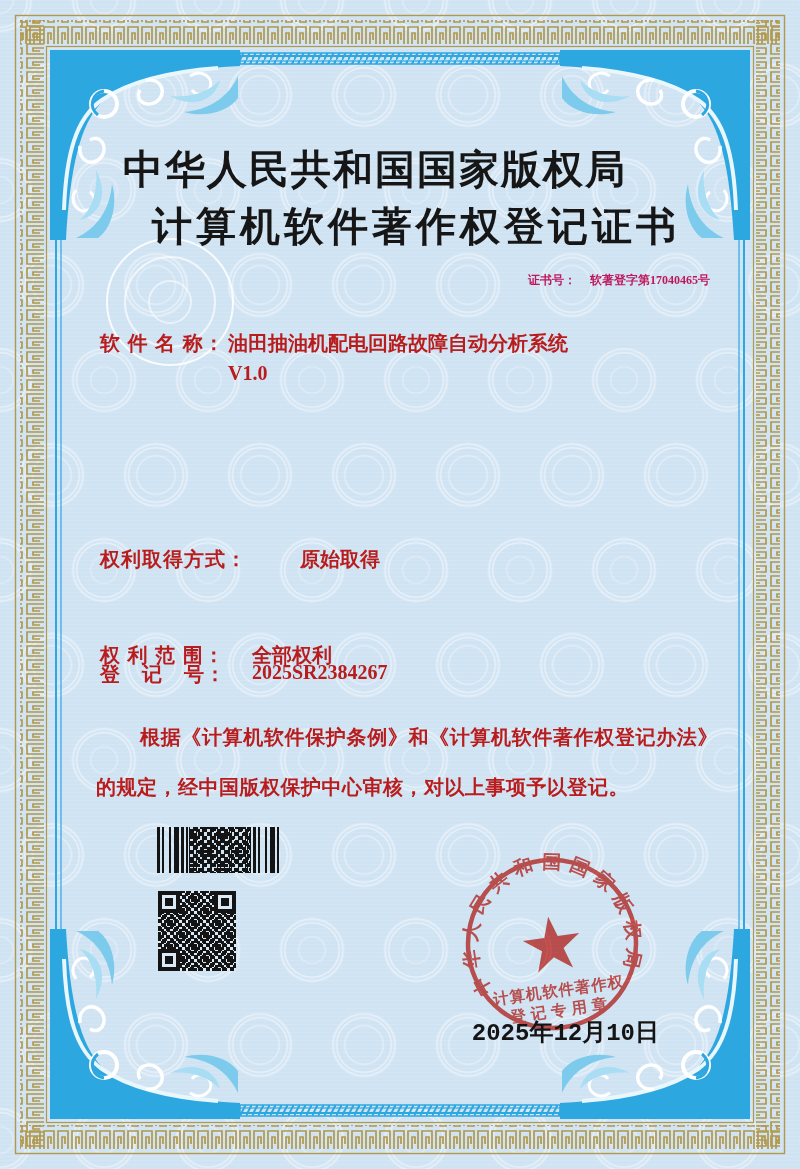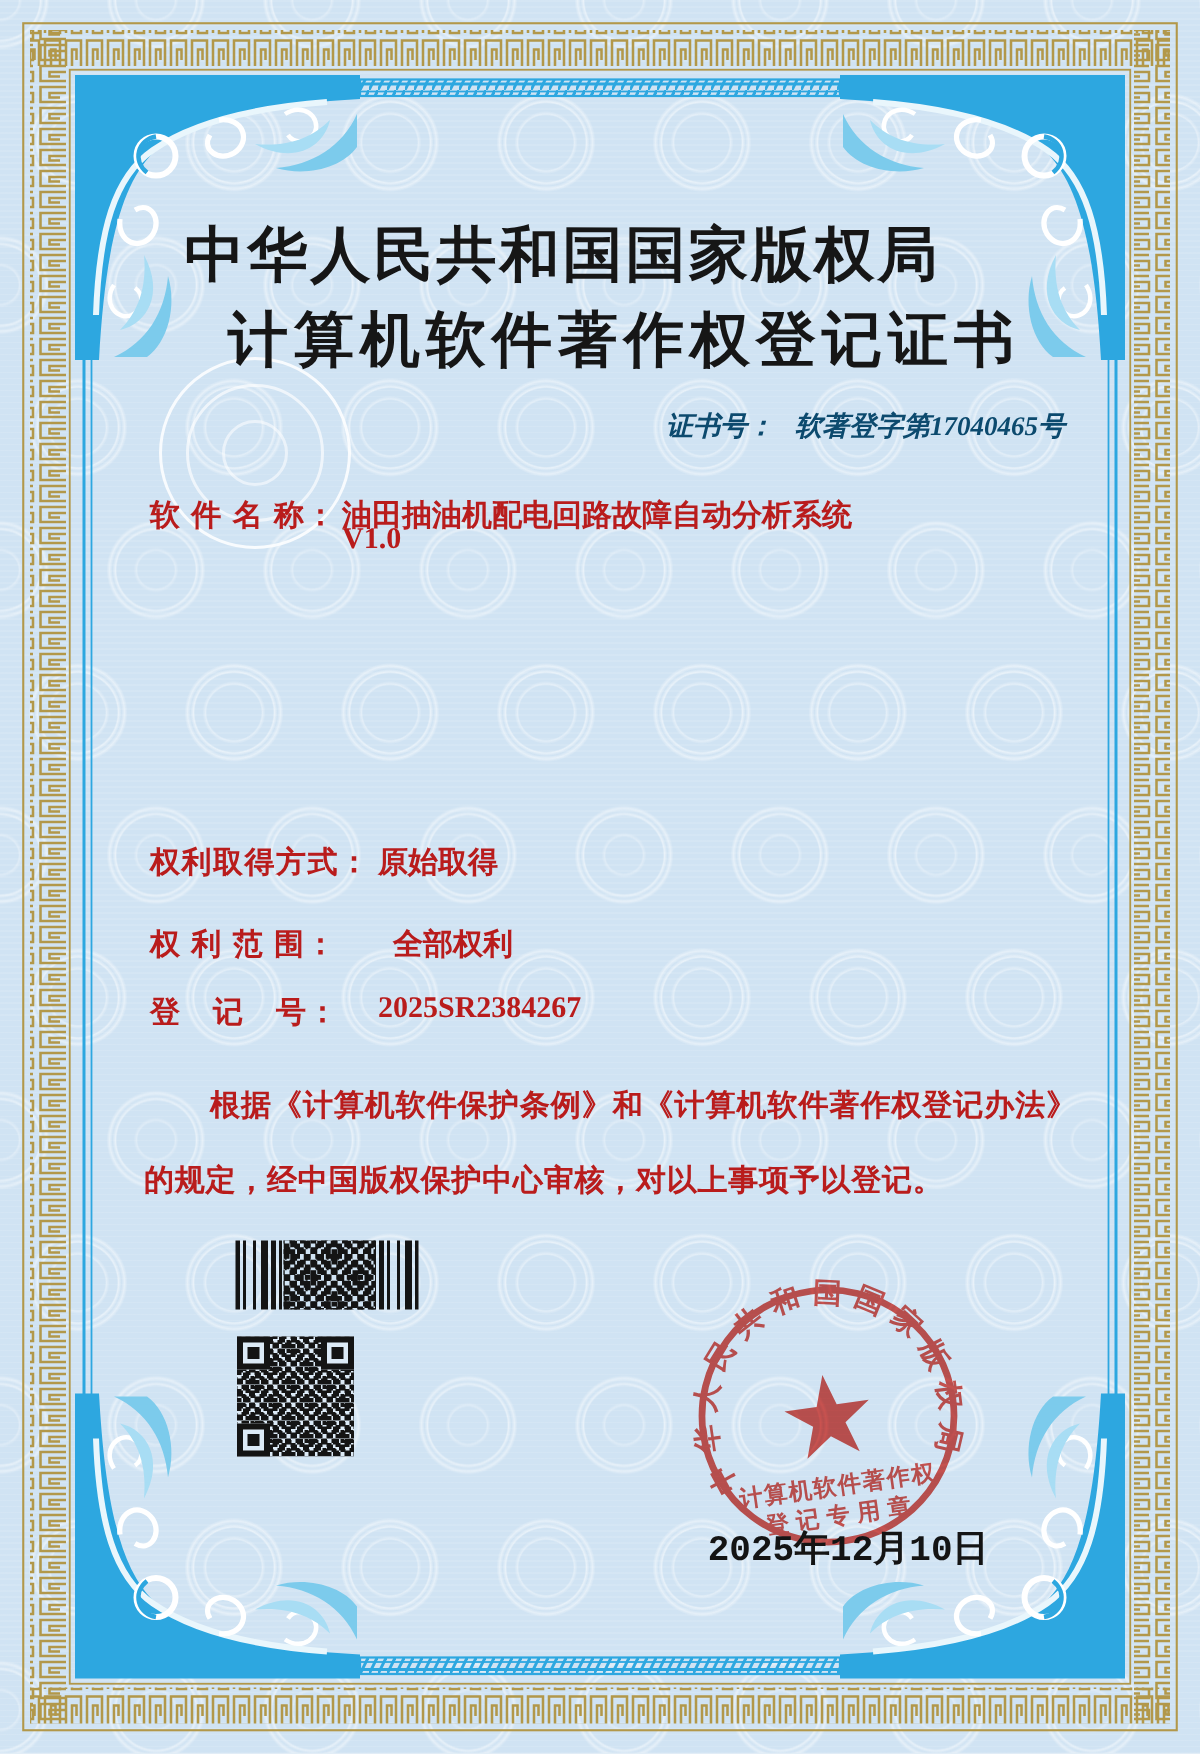--- a/index.html
+++ b/index.html
@@ -26,32 +26,32 @@
     border:2px solid rgba(255,255,255,.55);}
 
   .authority{position:absolute;left:70px;top:142px;width:610px;text-align:center;
     font-family:"Liberation Serif","DejaVu Serif",serif;font-weight:900;font-size:40px;
     letter-spacing:2px;color:#161616;}
   .cert-title{position:absolute;left:70px;top:199px;width:610px;text-align:right;
     font-family:"Liberation Serif","DejaVu Serif",serif;font-weight:900;font-size:40px;
     letter-spacing:4px;color:#161616;}
 
   .certno{position:absolute;top:272px;left:380px;width:330px;display:flex;justify-content:flex-end;gap:14px;
-    font-size:18px;font-weight:700;color:#0c4a6e;
-    font-family:"Liberation Serif","DejaVu Serif",serif;font-style:italic;}
+    font-size:12px;font-weight:700;color:#be185d;
+    font-family:"Liberation Serif","DejaVu Serif",serif;}
 
   .row{position:absolute;left:100px;display:flex;font-size:20px;font-weight:700;color:#b91c1c;}
   .row .lbl{width:128px;flex:none;letter-spacing:1px;}
   .row.wide-label .lbl{width:152px;}
   .row .val{font-family:"Liberation Serif","DejaVu Serif",serif;}
   .r-name{top:330px;}
-  .r-version{top:348px;left:228px;}
+  .r-version{top:362px;left:228px;}
   .r-owner{top:424px;}
-  .r-acq{top:561px;}
-  .r-scope{top:616px;gap:10px;}
+  .r-acq{top:546px;gap:48px;}
+  .r-scope{top:642px;}
   .r-reg{top:661px;}
 
   .statement{position:absolute;left:96px;top:712px;width:622px;
     font-size:20px;font-weight:700;color:#b91c1c;line-height:50px;
     text-indent:2.2em;text-align:justify;letter-spacing:.5px;margin:0;}
 
   
   .barcode{position:absolute;left:157px;top:827px;width:122px;height:46px;
     background:repeating-linear-gradient(90deg,#141414 0 3px,rgba(0,0,0,0) 3px 5px,#141414 5px 7px,rgba(0,0,0,0) 7px 12px,#141414 12px 14px,rgba(0,0,0,0) 14px 17px,#141414 17px 22px,rgba(0,0,0,0) 22px 24px);}
   .barcode .matrix{position:absolute;left:26%;right:24%;top:0;bottom:0;

